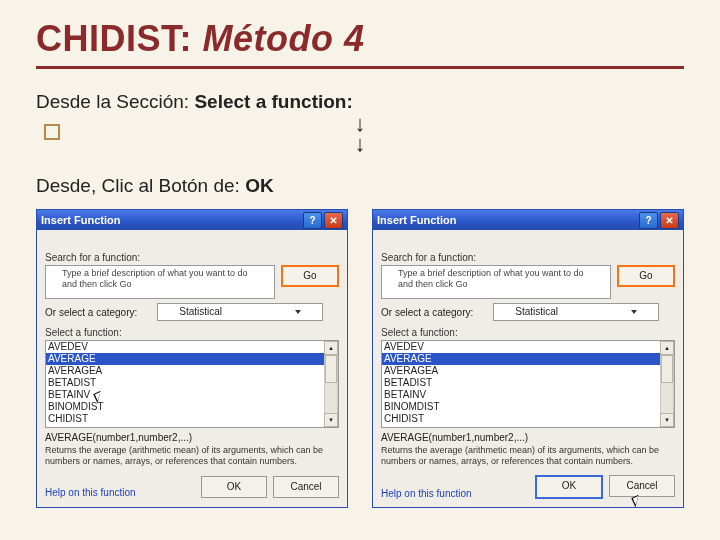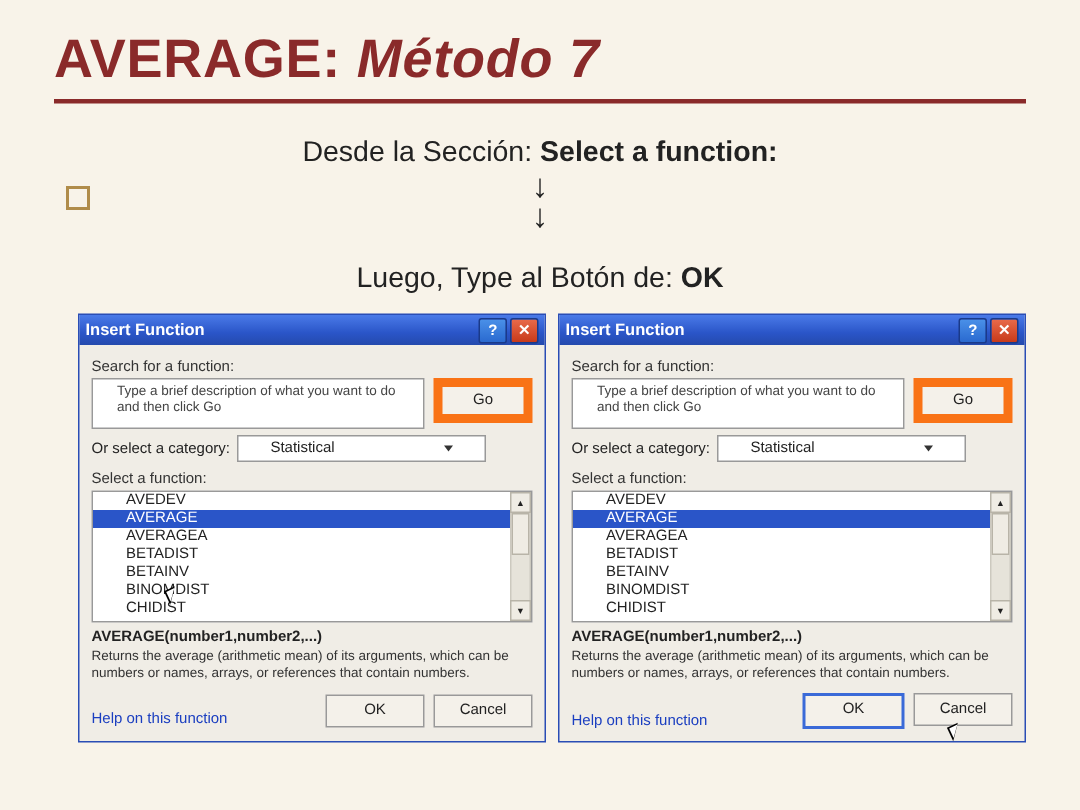--- a/index.html
+++ b/index.html
@@ -1,72 +1,72 @@
 <!DOCTYPE html>
 <html><head>
 <meta charset="utf-8">
 <style>
   html,body{margin:0;padding:0;width:720px;height:540px;background:#f8f3e9;font-family:Verdana,Geneva,sans-serif;overflow:hidden}
   .slide{position:relative;width:720px;height:540px;box-sizing:border-box;padding:18px 36px 0 36px}
   .title{font-size:36px;color:#8a2a2a;border-bottom:3px solid #8a2a2a;padding-bottom:6px;letter-spacing:0.5px}
   .title .rom{font-weight:900}
   .title .ital{font-style:italic;font-weight:900}
-  .sub{margin-top:22px;text-align:center;font-size:19px;color:#222}
+  .sub{margin-top:22px;font-size:19px;color:#222}
   .sub b{font-weight:900}
   .arrow{text-align:center;font-size:22px;line-height:18px;margin:2px 0 2px 0;color:#222}
   .bullet{position:absolute;left:44px;top:124px;width:12px;height:12px;border:2px solid #b08c4a}
-  .shots{display:flex;gap:8px;margin-top:12px;justify-content:flex-end}
+  .shots{display:flex;gap:8px;margin-top:12px;justify-content:space-between}
   .dlg{width:310px;border:1px solid #2a4db5;background:#f0ede6;font-family:Tahoma,sans-serif;font-size:10px;color:#222;position:relative}
   .titlebar{height:20px;background:linear-gradient(#4a7ae8,#2a55c8 60%,#244aad);color:#fff;display:flex;align-items:center;padding:0 4px;font-weight:bold;font-size:11px}
   .titlebar .sp{flex:1}
   .winbtn{width:17px;height:15px;margin-left:2px;border:1px solid #1a3a8a;display:flex;align-items:center;justify-content:center;font-weight:bold;font-size:10px;border-radius:2px}
   .help{background:linear-gradient(#4a90e8,#2a6ad0);color:#fff}
   .close{background:linear-gradient(#e86a4a,#c83a1a);color:#fff}
   .body{padding:6px 8px 8px 8px}
-  .lbl{margin:3px 0 2px 0;color:#333}
+  .lbl{margin:16px 0 2px 0;color:#333}
   .searchbox{border:1px solid #999;background:#fff;height:28px;padding:2px 16px;font-size:9px;line-height:11px;color:#444}
-  .row{display:flex;align-items:center;gap:5px;margin-top:4px}
+  .row{display:flex;align-items:center;gap:20px;margin-top:4px}
   .row .field{border:1px solid #999;background:#fff;height:16px;flex:0 0 122px;padding:0 21px;line-height:16px;font-size:10px;display:flex;align-items:center;justify-content:space-between}
   .caret{width:0;height:0;border-left:3px solid transparent;border-right:3px solid transparent;border-top:4px solid #333}
-  .golike{border:6px solid #f97316;background:#f4f1ea;height:18px;width:54px;text-align:center;line-height:18px;font-size:10px;margin-left:auto}
+  .golike{border:2px solid #f97316;background:#f4f1ea;height:18px;width:54px;text-align:center;line-height:18px;font-size:10px;margin-left:auto}
   .listwrap{margin-top:2px;border:1px solid #999;background:#fff;height:86px;display:flex}
   .list{flex:1;overflow:hidden}
-  .list div{height:12px;line-height:12px;padding:0 22px;font-size:10px}
+  .list div{height:12px;line-height:12px;padding:0 2px;font-size:10px}
   .list .sel{background:#2a55c8;color:#fff}
   .scroll{width:14px;background:#e2dfd6;display:flex;flex-direction:column;align-items:center}
   .sbtn{width:12px;height:12px;background:#efece4;border:1px solid #b8b4a8;margin:0;font-size:7px;display:flex;align-items:center;justify-content:center}
   .strack{flex:1;width:12px;background:#e6e3da;border-left:1px solid #ccc9bf;border-right:1px solid #ccc9bf;position:relative}
   .sthumb{position:absolute;top:0;left:0;right:0;height:26px;background:#efece4;border:1px solid #b8b4a8}
-  .sig{font-weight:bold;margin-top:4px;font-size:10px}
+  .sig{font-weight:normal;margin-top:4px;font-size:10px}
   .desc{font-size:9px;color:#333;line-height:11px;margin-top:2px}
   .helplink{color:#1a3ec0;margin-top:20px;font-size:10px}
   .btnrow{display:flex;gap:6px;justify-content:flex-end;margin-top:8px}
   .btn{border:1px solid #999;background:#f4f1ea;height:20px;width:64px;text-align:center;line-height:20px;font-size:10px}
   .btn.focus{border:2px solid #3a6ad8;line-height:18px;height:20px;width:64px}
   .cursor{position:absolute;width:0;height:0;border-left:8px solid #000;border-bottom:10px solid transparent;transform:rotate(-25deg)}
   .cursor.white{border-left:6px solid #fff;border-bottom:7px solid transparent;left:1px;top:1px}
   .cur1{position:absolute;left:58px;top:182px;pointer-events:none}
   .cur2{position:absolute;right:42px;bottom:3px;pointer-events:none}
 </style>
 </head>
 <body>
 
 <div class="slide">
   <div class="bullet"></div>
   <div class="title">
-    <span class="rom">AVERAGE: </span><span class="ital">Método 7</span>
+    <span class="rom">CHIDIST: </span><span class="ital">Método 4</span>
   </div>
 
   <div class="sub">
     <span>Desde la Sección: </span><b>Select a function:</b>
   </div>
   <div class="arrow">↓</div>
   <div class="arrow">↓</div>
   <div class="sub">
-    <span>Luego, Type al Botón de: </span><b>OK</b>
+    <span>Desde, Clic al Botón de: </span><b>OK</b>
   </div>
 
   <div class="shots">
 
     <div class="dlg">
       <div class="titlebar">
         <span>Insert Function</span>
         <span class="sp"></span>
         <span class="winbtn help">?</span>
         <span class="winbtn close">✕</span>

